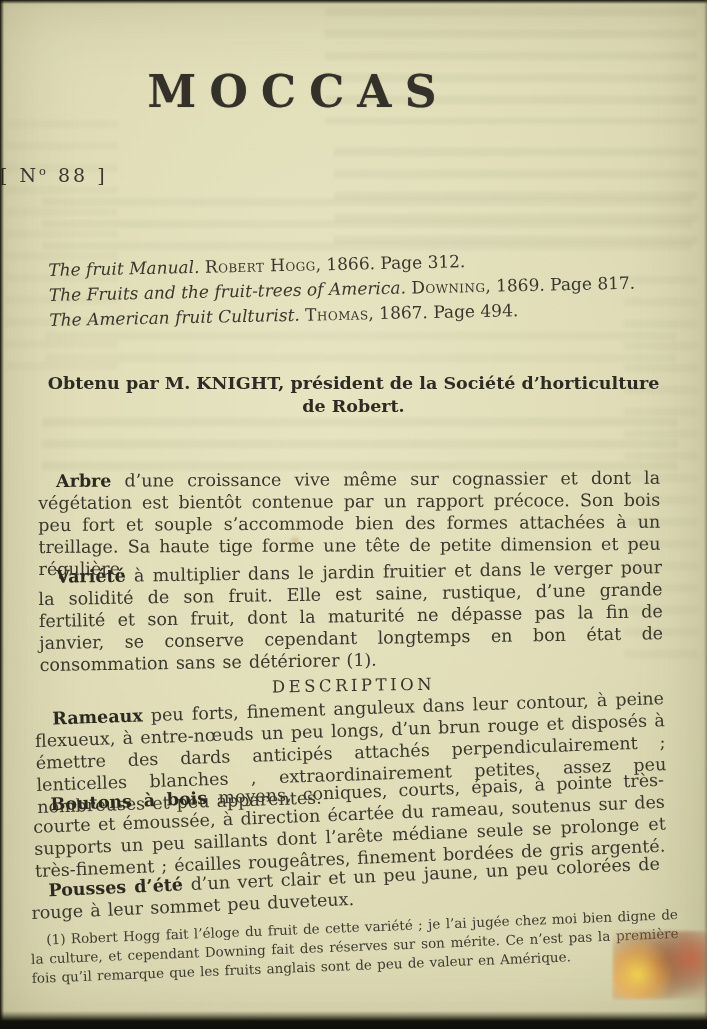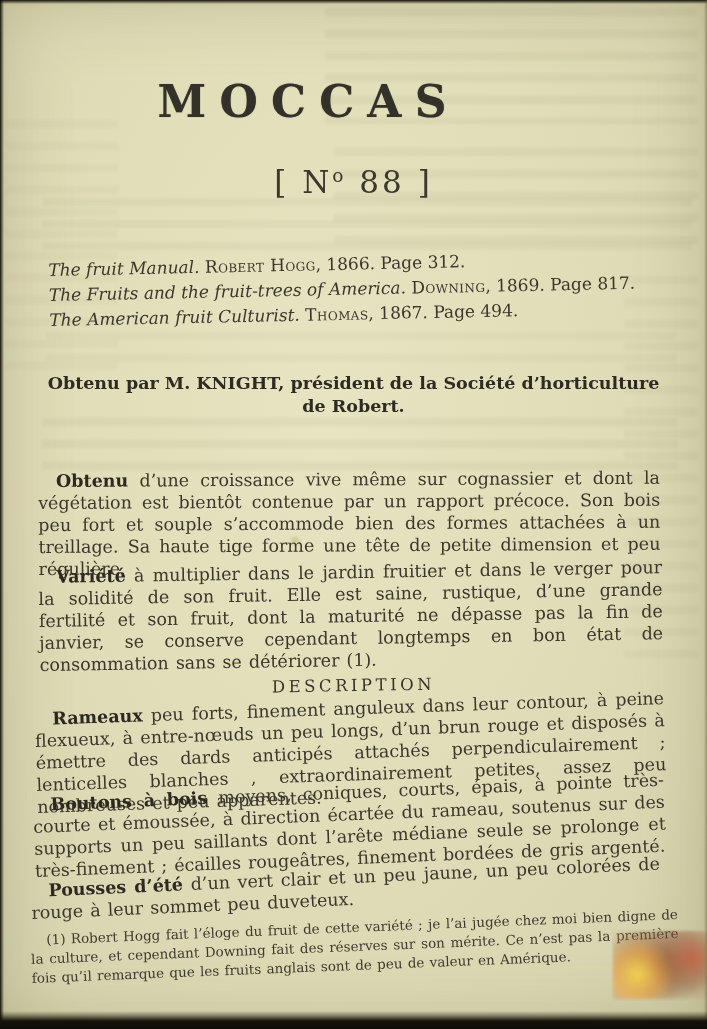--- a/index.html
+++ b/index.html
@@ -43,27 +43,27 @@
     background:linear-gradient(rgba(206,196,152,.16), rgba(196,188,148,.16));
     border-radius:3px;}
   .reflection{position:absolute;left:613px;top:931px;width:94px;height:68px;
     background:
       radial-gradient(circle at 26% 64%, rgba(255,216,60,.85), rgba(255,150,30,.5) 26%, rgba(180,80,20,.2) 44%, transparent 60%),
       radial-gradient(circle at 84% 40%, rgba(205,55,25,.6), rgba(140,35,15,.25) 30%, transparent 52%),
       radial-gradient(ellipse at 52% 46%, rgba(82,46,24,.5), rgba(82,46,24,.2) 58%, transparent 80%);
     filter:blur(1.5px);border-radius:4px;opacity:.9;}
   
   .title{
-    position:absolute;left:0;top:60px;width:572px;margin:16px;
+    position:absolute;left:0;top:60px;width:572px;margin:6px;
     text-align:center;font-size:44px;font-weight:700;letter-spacing:.30em;text-indent:.30em;
     color:#34312a;text-shadow:0 0 1px rgba(52,49,42,.45);
   }
   .number{
     position:absolute;left:0;top:164px;width:707px;
-    text-align:center;font-size:31px;letter-spacing:3px;color:#3b382e;
+    text-align:left;font-size:19px;letter-spacing:3px;color:#3b382e;
   }
   .number sup{font-size:60%;}
   .refs{
     position:absolute;left:48px;top:258px;width:624px;
     transform:rotate(-1.2deg);transform-origin:left top;
     font-size:17px;line-height:25px;color:#3a372c;
   }
   .refs p{margin:0;}
   .sc{font-variant:small-caps;letter-spacing:.4px;}
   .attribution{
@@ -111,21 +111,21 @@
   <div class="number"><span>[ N</span><sup>o</sup><span> 88 ]</span></div>
 
   <div class="refs">
     <p><i>The fruit Manual.</i> <span class="sc">Robert Hogg</span><span>, 1866. Page 312.</span></p>
     <p><i>The Fruits and the fruit-trees of America.</i> <span class="sc">Downing</span><span>, 1869. Page 817.</span></p>
     <p><i>The American fruit Culturist.</i> <span class="sc">Thomas</span><span>, 1867. Page 494.</span></p>
   </div>
 
   <p class="attribution"><span>Obtenu par M. KNIGHT, président de la Société d’horticulture</span><br><span>de Robert.</span></p>
 
-  <p class="para p-arbre"><b>Obtenu</b> <span>d’une croissance vive même sur cognassier et dont la végétation est bientôt contenue par un rapport précoce. Son bois peu fort et souple s’accommode bien des formes attachées à un treillage. Sa haute tige forme une tête de petite dimension et peu régulière.</span></p>
+  <p class="para p-arbre"><b>Arbre</b> <span>d’une croissance vive même sur cognassier et dont la végétation est bientôt contenue par un rapport précoce. Son bois peu fort et souple s’accommode bien des formes attachées à un treillage. Sa haute tige forme une tête de petite dimension et peu régulière.</span></p>
 
   <p class="para p-variete"><b>Variété</b> <span>à multiplier dans le jardin fruitier et dans le verger pour la solidité de son fruit. Elle est saine, rustique, d’une grande fertilité et son fruit, dont la maturité ne dépasse pas la fin de janvier, se conserve cependant longtemps en bon état de consommation sans se détériorer (1).</span></p>
 
   <h2 class="desc-heading">DESCRIPTION</h2>
 
   <p class="para p-rameaux"><b>Rameaux</b> <span>peu forts, finement anguleux dans leur contour, à peine flexueux, à entre-nœuds un peu longs, d’un brun rouge et disposés à émettre des dards anticipés attachés perpendiculairement ; lenticelles blanches , extraordinairement petites, assez peu nombreuses et peu apparentes.</span></p>
 
   <p class="para p-boutons"><b>Boutons à bois</b> <span>moyens, coniques, courts, épais, à pointe très-courte et émoussée, à direction écartée du rameau, soutenus sur des supports un peu saillants dont l’arête médiane seule se prolonge et très-finement ; écailles rougeâtres, finement bordées de gris argenté.</span></p>
 
   <p class="para p-pousses"><b>Pousses d’été</b> <span>d’un vert clair et un peu jaune, un peu colorées de rouge à leur sommet peu duveteux.</span></p>

